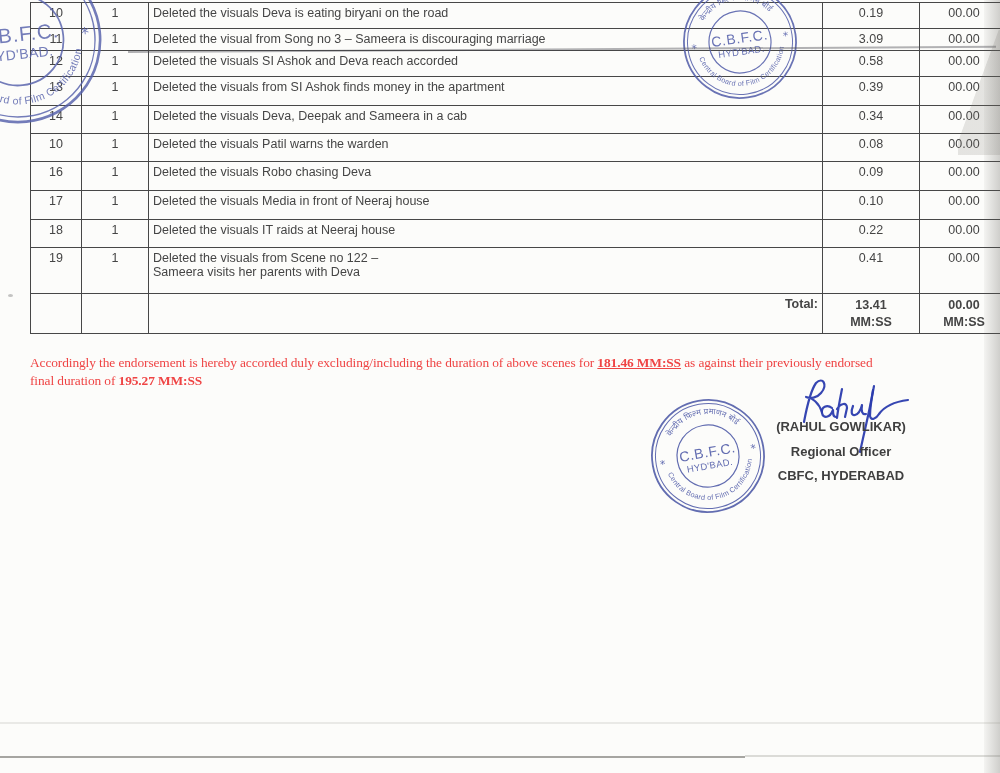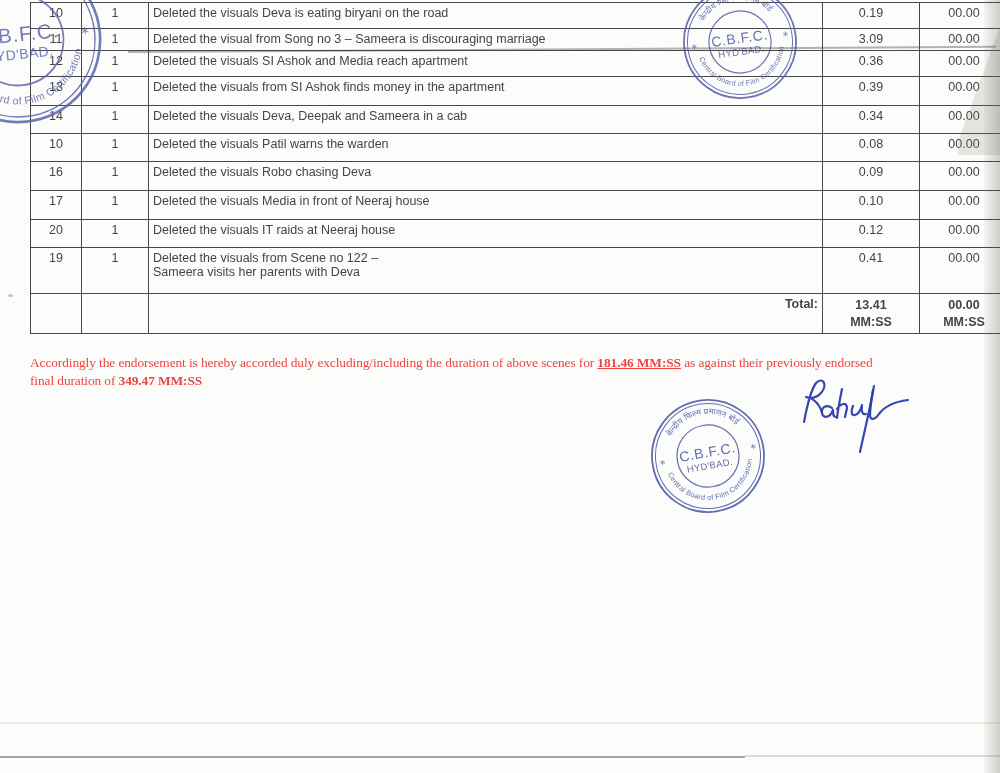--- a/index.html
+++ b/index.html
@@ -93,22 +93,22 @@
         <tr style="height: 22px;">
           <td class="c-sno">11</td>
           <td class="c-qty">1</td>
           <td class="c-desc">Deleted the visual from Song no 3 – Sameera is discouraging marriage</td>
           <td class="c-val">3.09</td>
           <td class="c-val2">00.00</td>
         </tr>
         <tr style="height: 26px;">
           <td class="c-sno">12</td>
           <td class="c-qty">1</td>
-          <td class="c-desc">Deleted the visuals SI Ashok and Media reach apartment</td>
-          <td class="c-val">0.36</td>
+          <td class="c-desc">Deleted the visuals SI Ashok and Deva reach accorded</td>
+          <td class="c-val">0.58</td>
           <td class="c-val2">00.00</td>
         </tr>
         <tr style="height: 29px;">
           <td class="c-sno">13</td>
           <td class="c-qty">1</td>
           <td class="c-desc">Deleted the visuals from SI Ashok finds money in the apartment</td>
           <td class="c-val">0.39</td>
           <td class="c-val2">00.00</td>
         </tr>
         <tr style="height: 28px;">
@@ -133,24 +133,24 @@
           <td class="c-val2">00.00</td>
         </tr>
         <tr style="height: 29px;">
           <td class="c-sno">17</td>
           <td class="c-qty">1</td>
           <td class="c-desc">Deleted the visuals Media in front of Neeraj house</td>
           <td class="c-val">0.10</td>
           <td class="c-val2">00.00</td>
         </tr>
         <tr style="height: 28px;">
-          <td class="c-sno">20</td>
+          <td class="c-sno">18</td>
           <td class="c-qty">1</td>
           <td class="c-desc">Deleted the visuals IT raids at Neeraj house</td>
-          <td class="c-val">0.12</td>
+          <td class="c-val">0.22</td>
           <td class="c-val2">00.00</td>
         </tr>
         <tr style="height: 46px;">
           <td class="c-sno">19</td>
           <td class="c-qty">1</td>
           <td class="c-desc">Deleted the visuals from Scene no 122 –
 Sameera visits her parents with Deva</td>
           <td class="c-val">0.41</td>
           <td class="c-val2">00.00</td>
         </tr>
@@ -165,21 +165,21 @@
           <div>MM:SS</div>
         </td>
         <td class="c-val2 two-line">
           <div>00.00</div>
           <div>MM:SS</div>
         </td>
       </tr>
     </tfoot>
   </table>
 
-  <p class="endorsement"><span>Accordingly the endorsement is hereby accorded duly excluding/including the duration of above scenes for </span><span class="bu">181.46 MM:SS</span><span> as against their previously endorsed</span><br><span>final duration of </span><span class="bold">349.47 MM:SS</span></p>
+  <p class="endorsement"><span>Accordingly the endorsement is hereby accorded duly excluding/including the duration of above scenes for </span><span class="bu">181.46 MM:SS</span><span> as against their previously endorsed</span><br><span>final duration of </span><span class="bold">195.27 MM:SS</span></p>
 
   <div class="stamp stamp-left">
       <svg viewBox="-60 -60 120 120">
         <circle class="st-ring" r="56" stroke-width="1.8"></circle>
         <circle class="st-ring" r="52.5" stroke-width="1"></circle>
         <circle class="st-ring" r="31" stroke-width="1.2"></circle>
         <defs>
           <path id="st0-top" d="M -42 0 A 42 42 0 0 1 42 0" fill="none"></path>
           <path id="st0-bot" d="M -44 0 A 44 44 0 0 0 44 0" fill="none"></path>
         </defs>
@@ -228,20 +228,25 @@
 
   <svg class="signature-svg" viewBox="0 0 130 80">
     <path d="M 14 46 C 17 30 21 14 26 7 C 33 0 38 9 31 17 C 27 22 20 23 16 21 M 16 21 C 24 22 29 28 32 36"></path>
     <path d="M 42 32 C 37 28 31 31 32 37 C 33 43 40 42 43 34 C 43 38 43 41 46 41"></path>
     <path d="M 52 13 C 50 23 48 33 47 42 M 47 33 C 51 27 57 26 57 32 L 55 41"></path>
     <path d="M 63 30 C 61 35 61 40 65 39 C 69 38 71 33 72 29 C 71 35 72 39 76 38"></path>
     <path d="M 84 10 C 82 20 80 32 80 40 C 81 45 86 43 89 38 C 94 31 102 26 118 24"></path>
     <path d="M 83 14 C 80 34 75 52 70 76"></path>
   </svg>
 
+  <div class="officer-block">
+    <div>(RAHUL GOWLIKAR)</div>
+    <div>Regional Officer</div>
+    <div>CBFC, HYDERABAD</div>
+  </div>
 
   <div class="art art-overlay-line"></div>
   <div class="art art-corner"></div>
   <div class="art art-right-band"></div>
   <div class="art art-bottom-faint"></div>
   <div class="art art-bottom-line"></div>
   <div class="art art-bottom-line2"></div>
   <div class="art art-dot"></div>
 </div>
 

